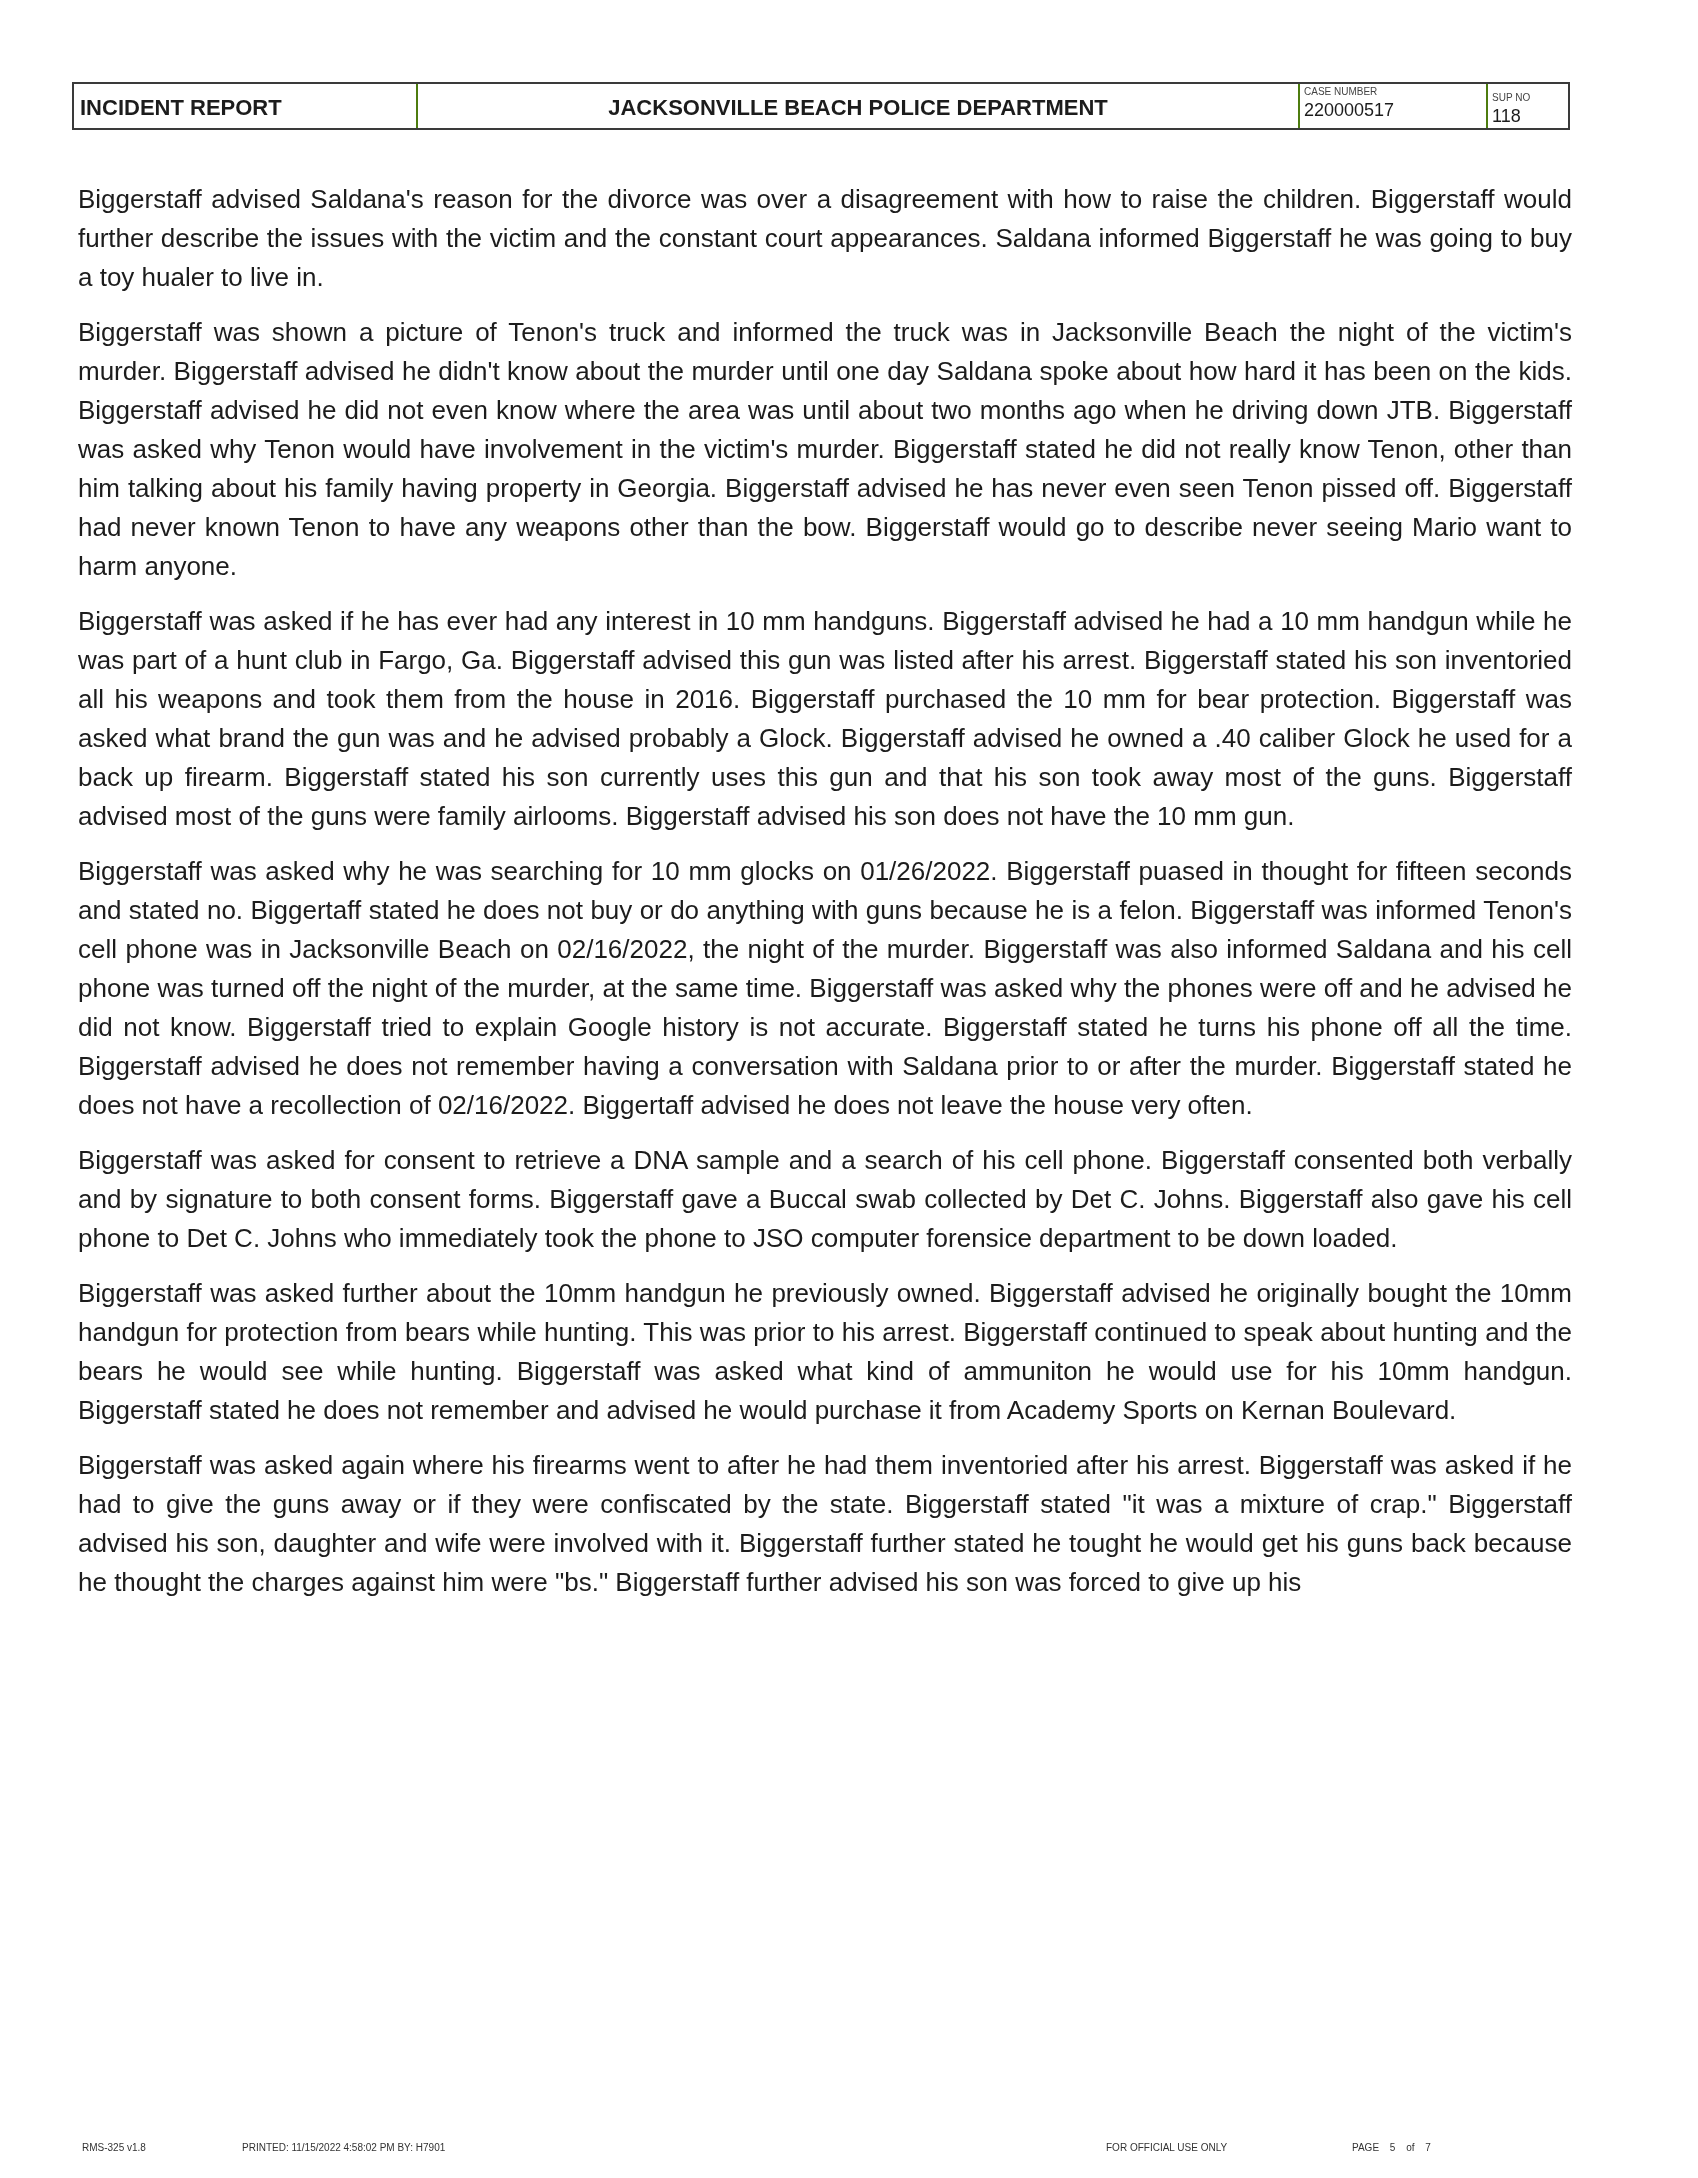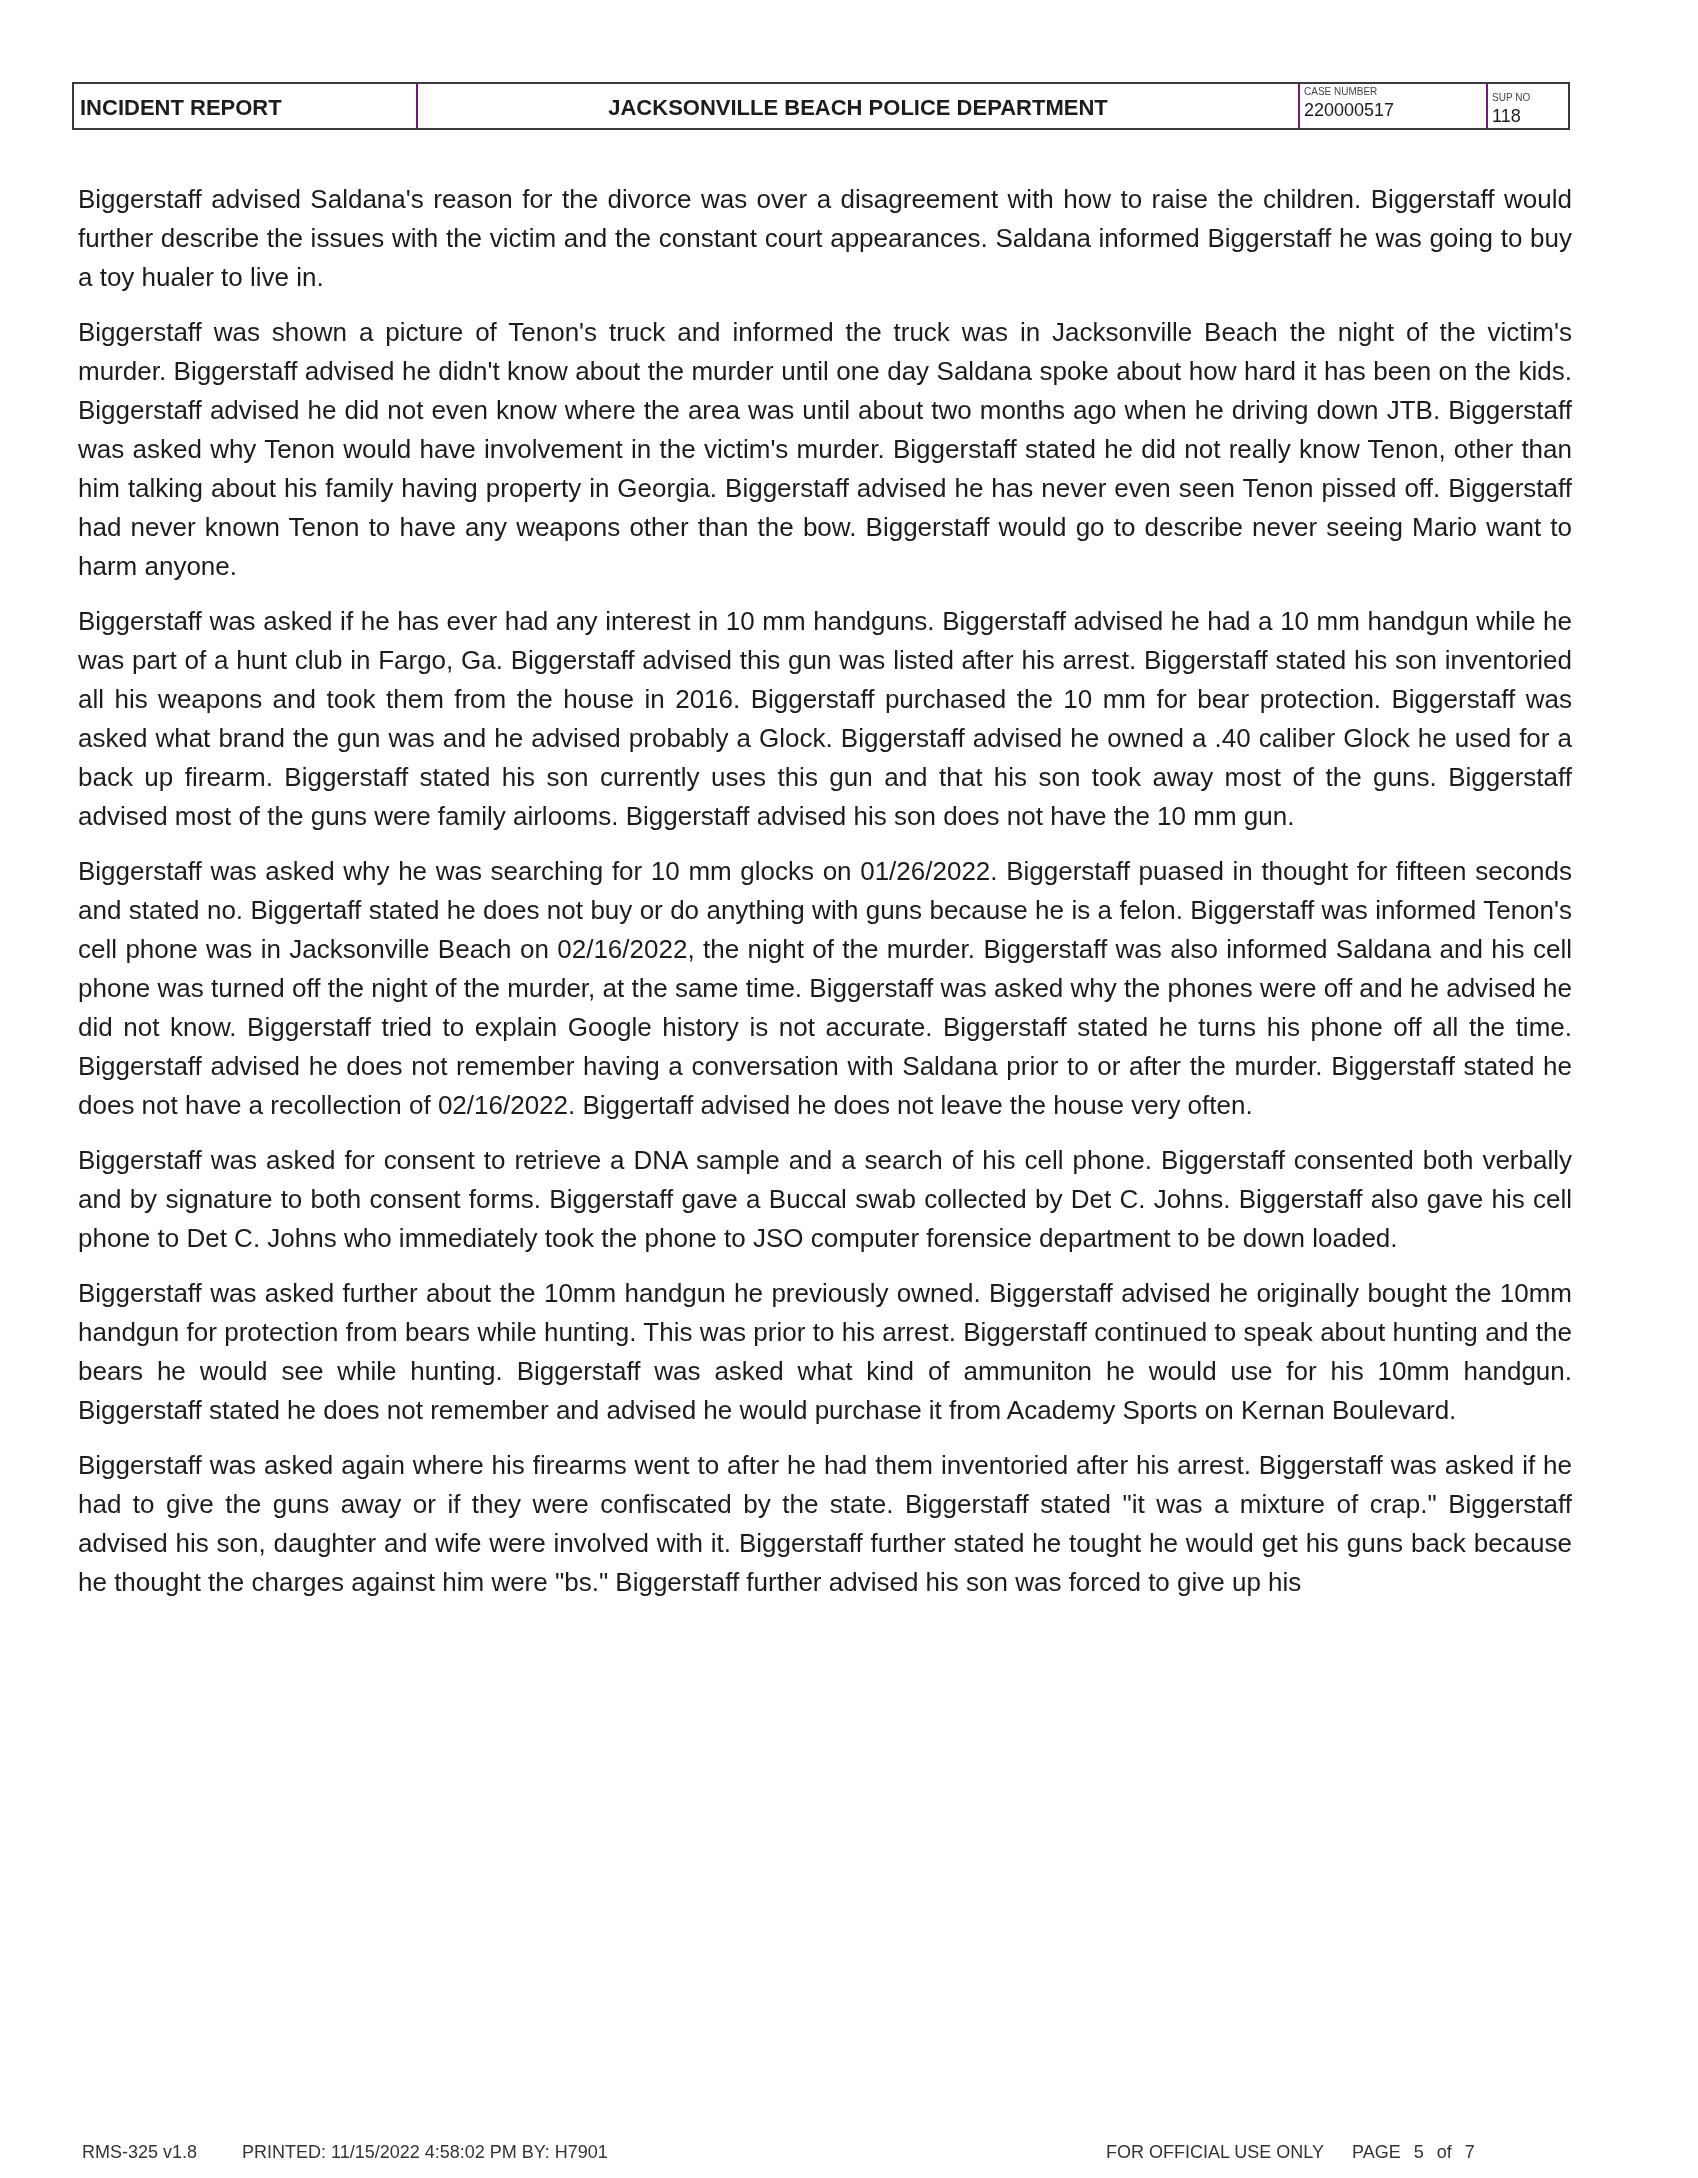--- a/index.html
+++ b/index.html
@@ -4,36 +4,36 @@
   <style>
     html, body { margin: 0; padding: 0; background: #ffffff; }
     body {
       width: 1698px; height: 2178px; position: relative; overflow: hidden;
       font-family: "Liberation Sans", sans-serif; color: #1c1c1c;
     }
     .header-table {
       position: absolute; left: 72px; top: 82px; width: 1498px; height: 48px;
       border: 2px solid #3a3a3a; display: flex; box-sizing: border-box;
     }
-    .hcell { box-sizing: border-box; border-right: 2px solid #701a75; position: relative; }
+    .hcell { box-sizing: border-box; border-right: 2px solid #4d7c0f; position: relative; }
     .hcell:last-child { border-right: none; }
     .h-title { width: 344px; font-weight: bold; font-size: 22px; padding: 11px 6px; }
     .h-dept { width: 882px; font-weight: bold; font-size: 22px; text-align: center; padding: 11px 8px; }
     .h-case { width: 188px; padding: 2px 4px; }
     .h-sup { flex: 1; padding: 8px 4px; }
     .h-label { font-size: 10px; color: #444; display: block; line-height: 12px; }
     .h-value { font-size: 18px; display: block; line-height: 24px; }
     .body-text {
       position: absolute; left: 78px; top: 180px; width: 1494px;
       font-size: 26px; line-height: 39px; text-align: justify;
     }
     .body-text p { margin: 0 0 16px 0; }
     .footer {
       position: absolute; top: 2142px; left: 0; width: 1698px; height: 20px;
-      font-size: 18px; color: #333;
+      font-size: 10px; color: #333;
     }
     .footer span { position: absolute; white-space: nowrap; }
     .f-form { left: 82px; }
     .f-printed { left: 202px; margin-left: 40px; }
     .f-official { left: 1106px; }
     .f-page { left: 1352px; word-spacing: 8px; }
   </style>
 </head>
 <body>
 

